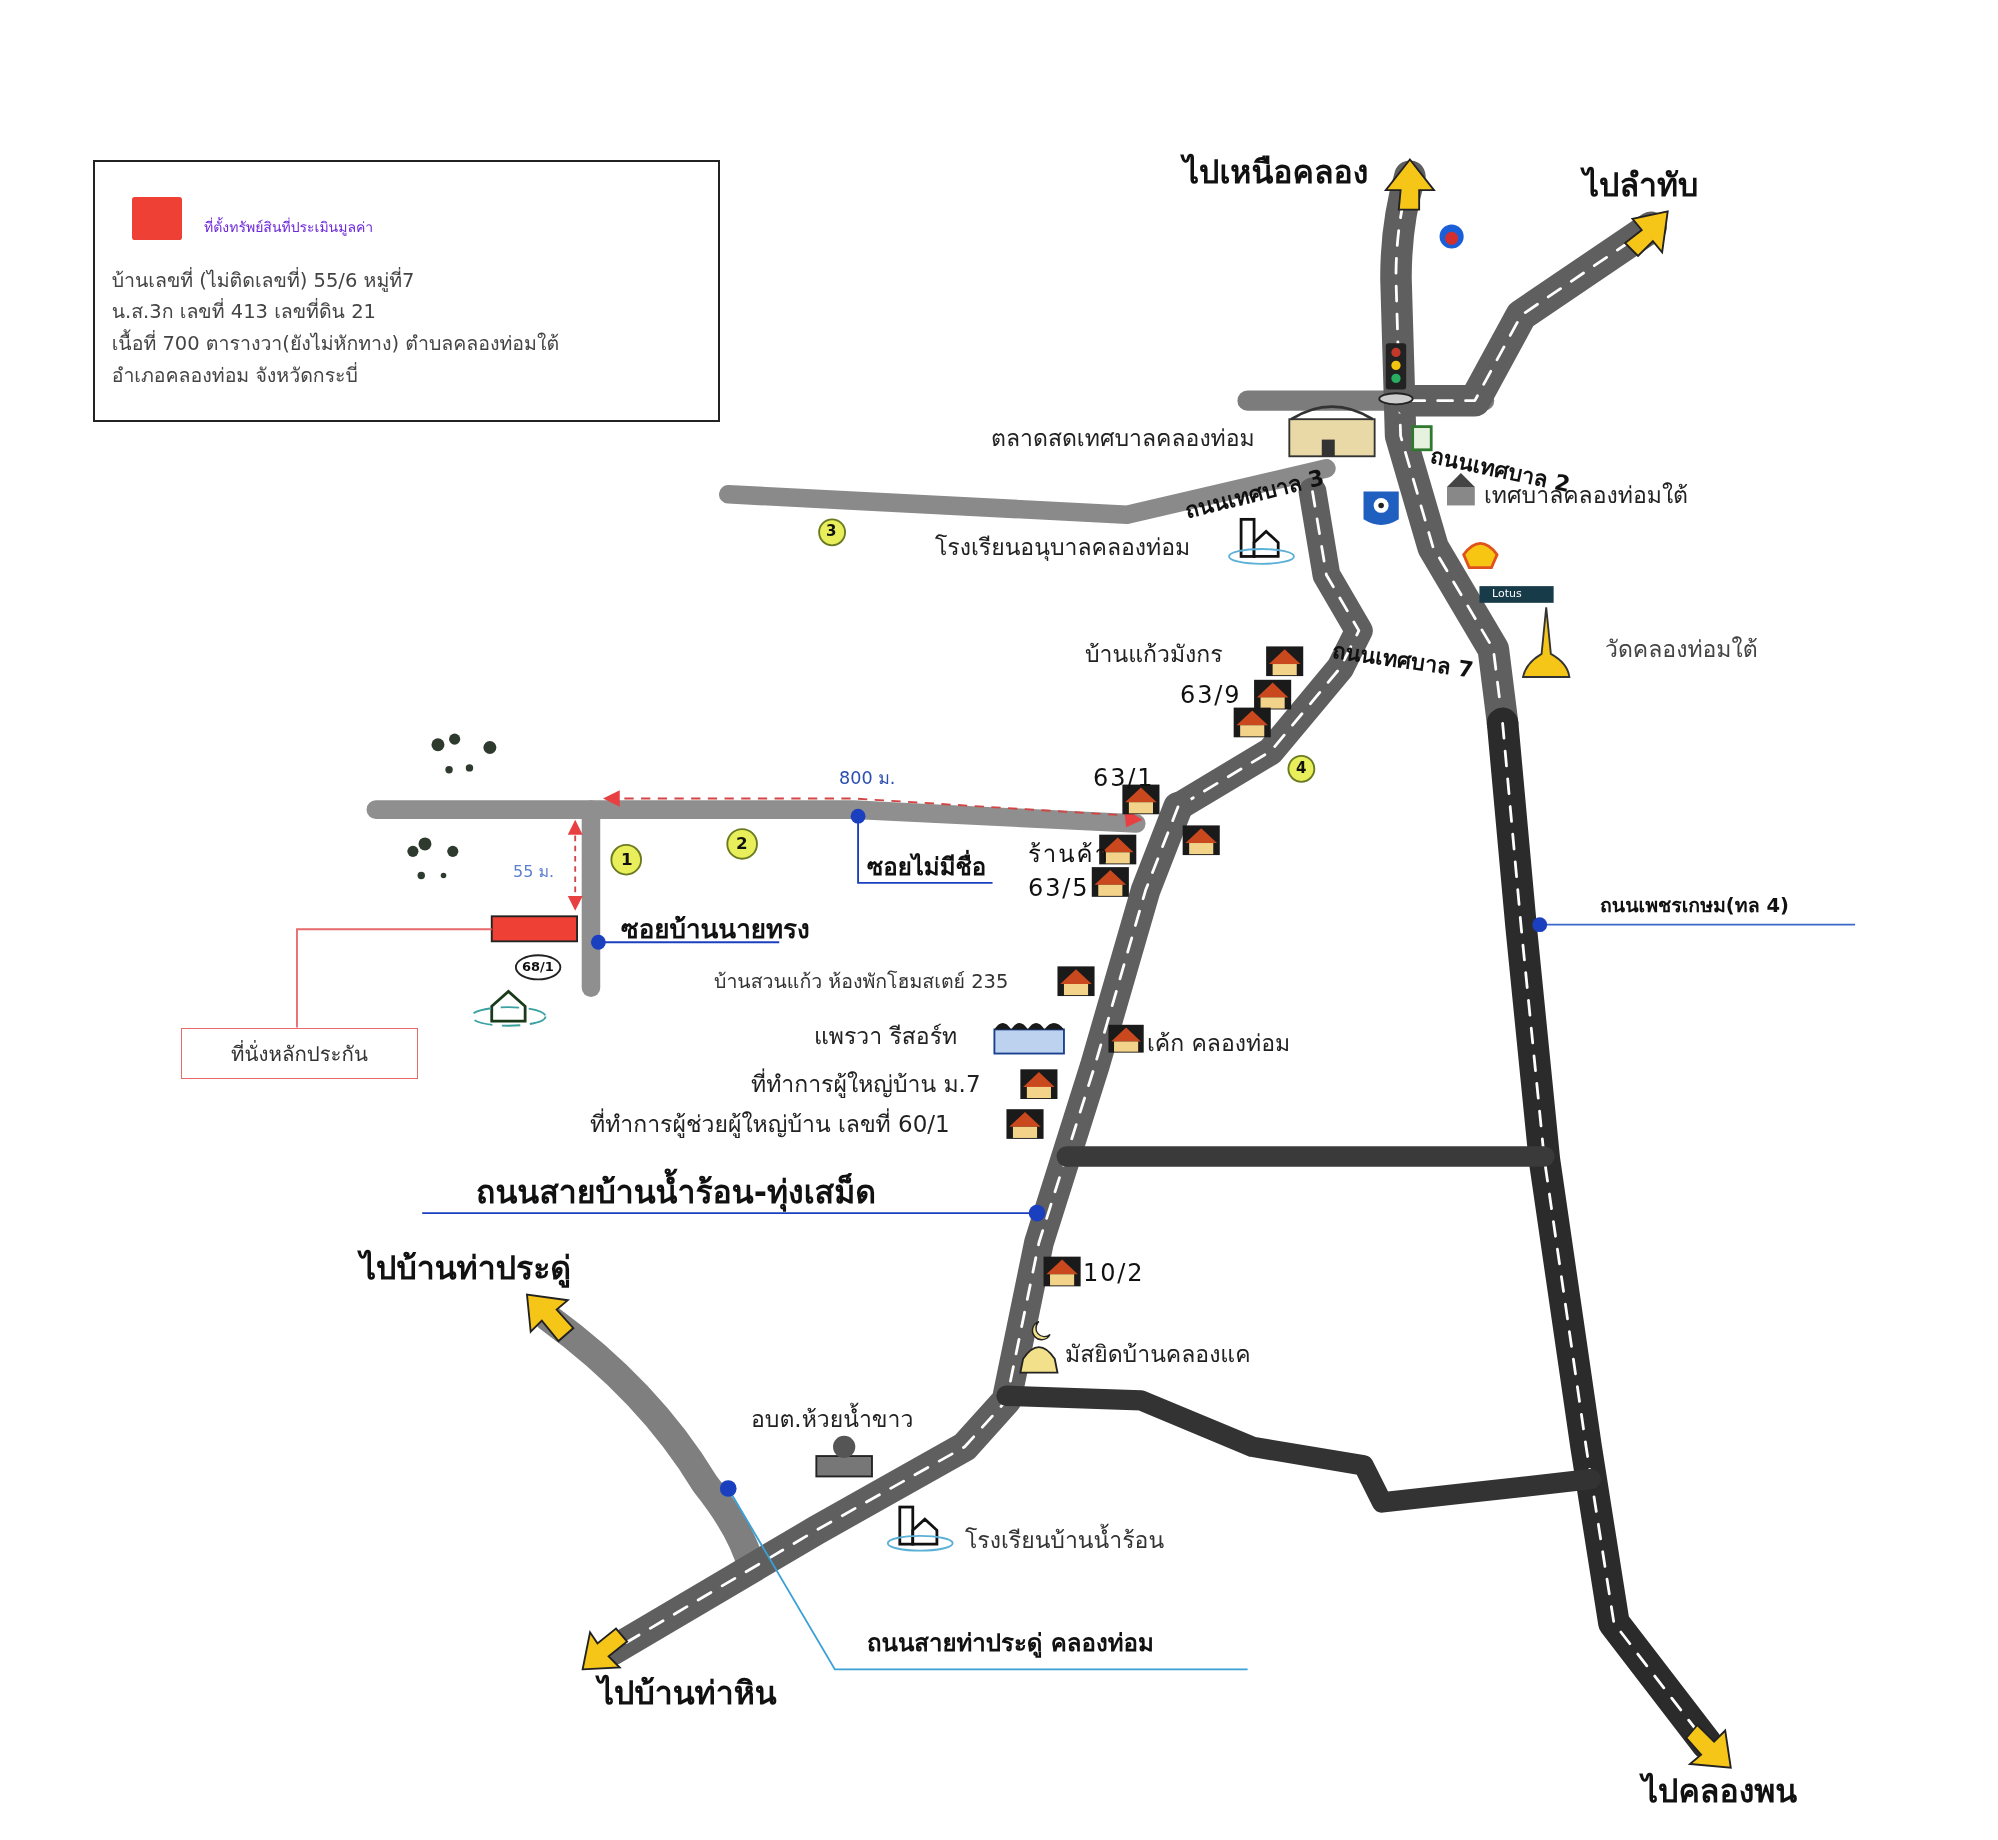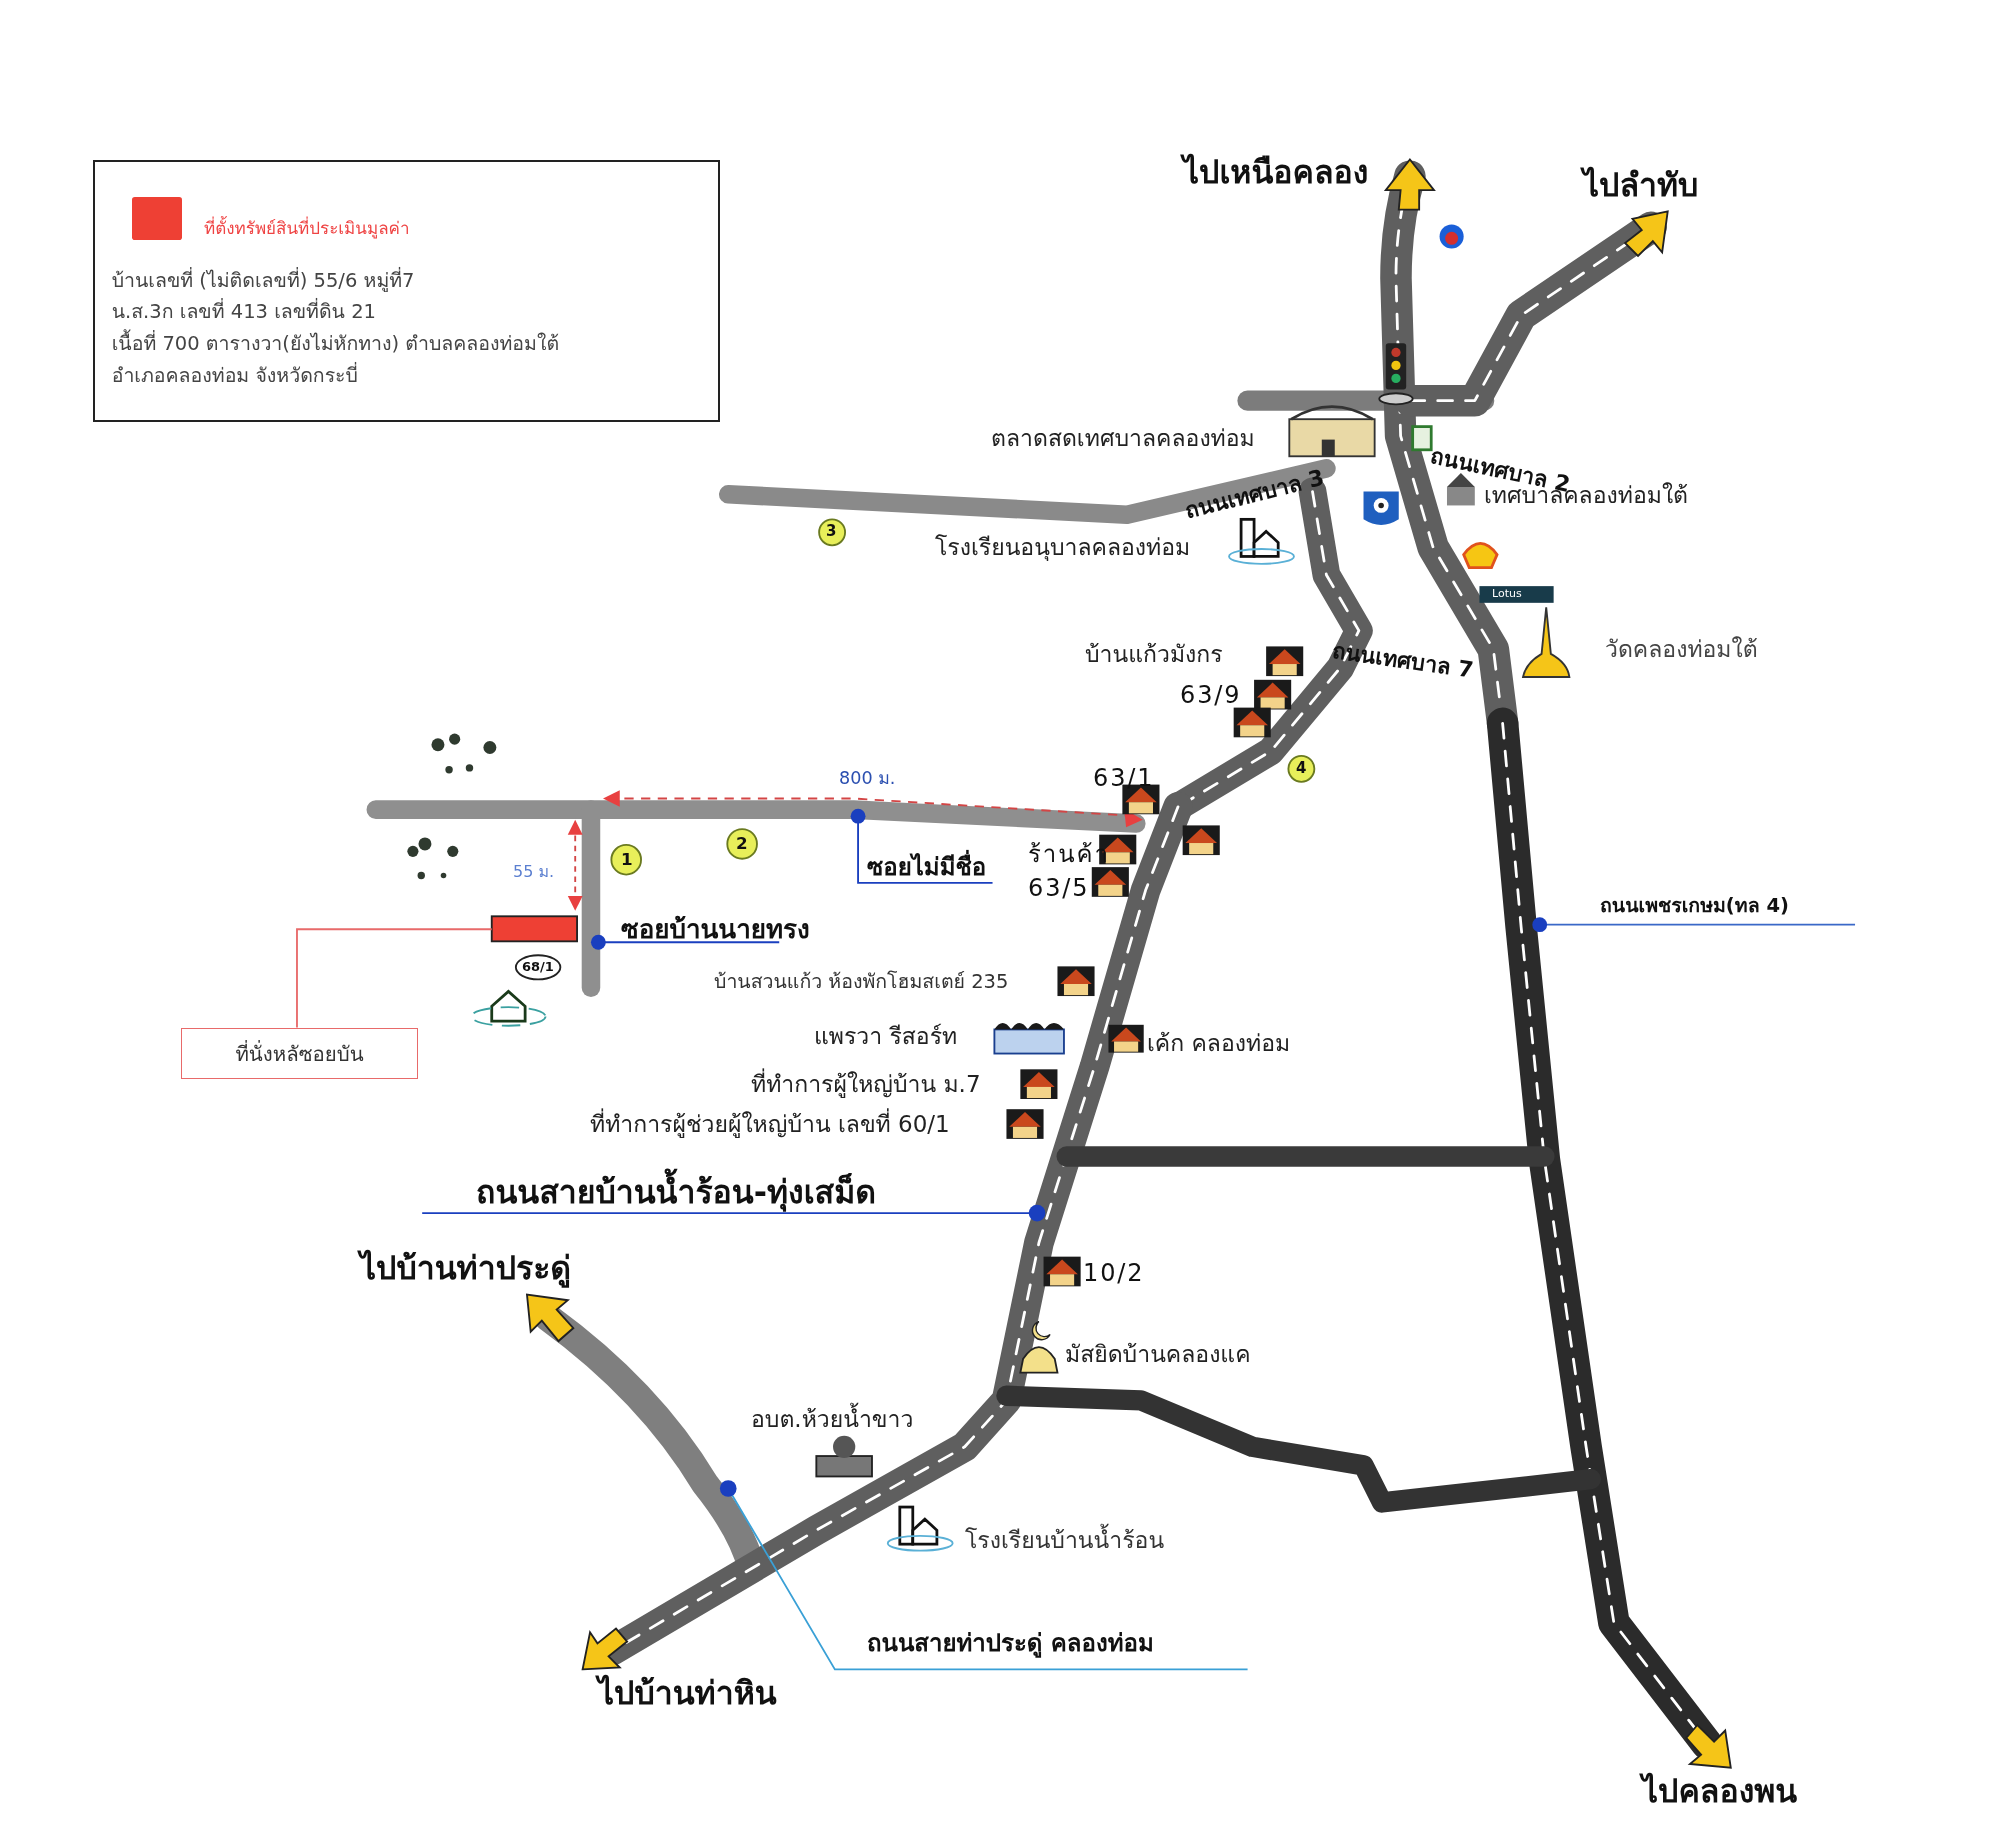--- a/index.html
+++ b/index.html
@@ -5,21 +5,21 @@
   html, body { margin: 0; padding: 0; background: #ffffff; }
   body { width: 1999px; height: 1840px; position: relative; overflow: hidden;
          font-family: "DejaVu Sans", "Liberation Sans", sans-serif; color: #111; }
   .map-svg { position: absolute; left: 0; top: 0; width: 1999px; height: 1840px; }
   .lbl { position: absolute; white-space: nowrap; line-height: 1; }
   .bold { font-weight: bold; }
   .legend-box { position: absolute; left: 93px; top: 160px; width: 627px; height: 262px;
                 border: 2.8px solid #222; background: #fff; box-sizing: border-box; }
   .legend-swatch { position: absolute; left: 37px; top: 35px; width: 50px; height: 43px;
                    background: #ee4034; border-radius: 2.8px; }
-  .legend-title { position: absolute; left: 109px; top: 58px; font-size: 17px; color: #ef4444; }
+  .legend-title { position: absolute; left: 109px; top: 58px; font-size: 14px; color: #6d28d9; }
   .legend-line { position: absolute; left: 16.7px; font-size: 19.5px; color: #444; margin-top: 18px; }
   .collateral-box { position: absolute; left: 181px; top: 1028px; width: 237px; height: 51px;
                     border: 1.9px solid #e86a6a; box-sizing: border-box; background: #fff;
                     display: flex; align-items: center; justify-content: center;
                     font-size: 20.4px; color: #333; }
   .dir { font-size: 32px; font-weight: bold; color: #111; }
   .road-lbl { font-size: 22px; font-weight: bold; color: #111; }
   .place { font-size: 23px; color: #222; }
   .place-sm { font-size: 19.5px; color: #333; }
   .num { font-size: 24px; color: #111; letter-spacing: 1.9px; }
@@ -304,15 +304,15 @@
 <div class="lbl place" style="left:751px;top:1408px">อบต.ห้วยน้ำขาว</div>
 <div class="lbl place" style="left:965px;top:1529px;color:#333">โรงเรียนบ้านน้ำร้อน</div>
 <div class="lbl" style="left:522px;top:960px;font-size:13px;font-weight:bold">68/1</div>
 
 <div class="lbl bold" style="left:621px;top:851px;font-size:16.7px">1</div>
 <div class="lbl bold" style="left:736px;top:835px;font-size:16.7px">2</div>
 <div class="lbl bold" style="left:826px;top:524px;font-size:15px">3</div>
 <div class="lbl bold" style="left:1296px;top:761px;font-size:15px">4</div>
 
 <div class="collateral-box">
-  <span>ที่นั่งหลัซอยบัน</span>
+  <span>ที่นั่งหลักประกัน</span>
 </div>
 
 
 </body></html>

